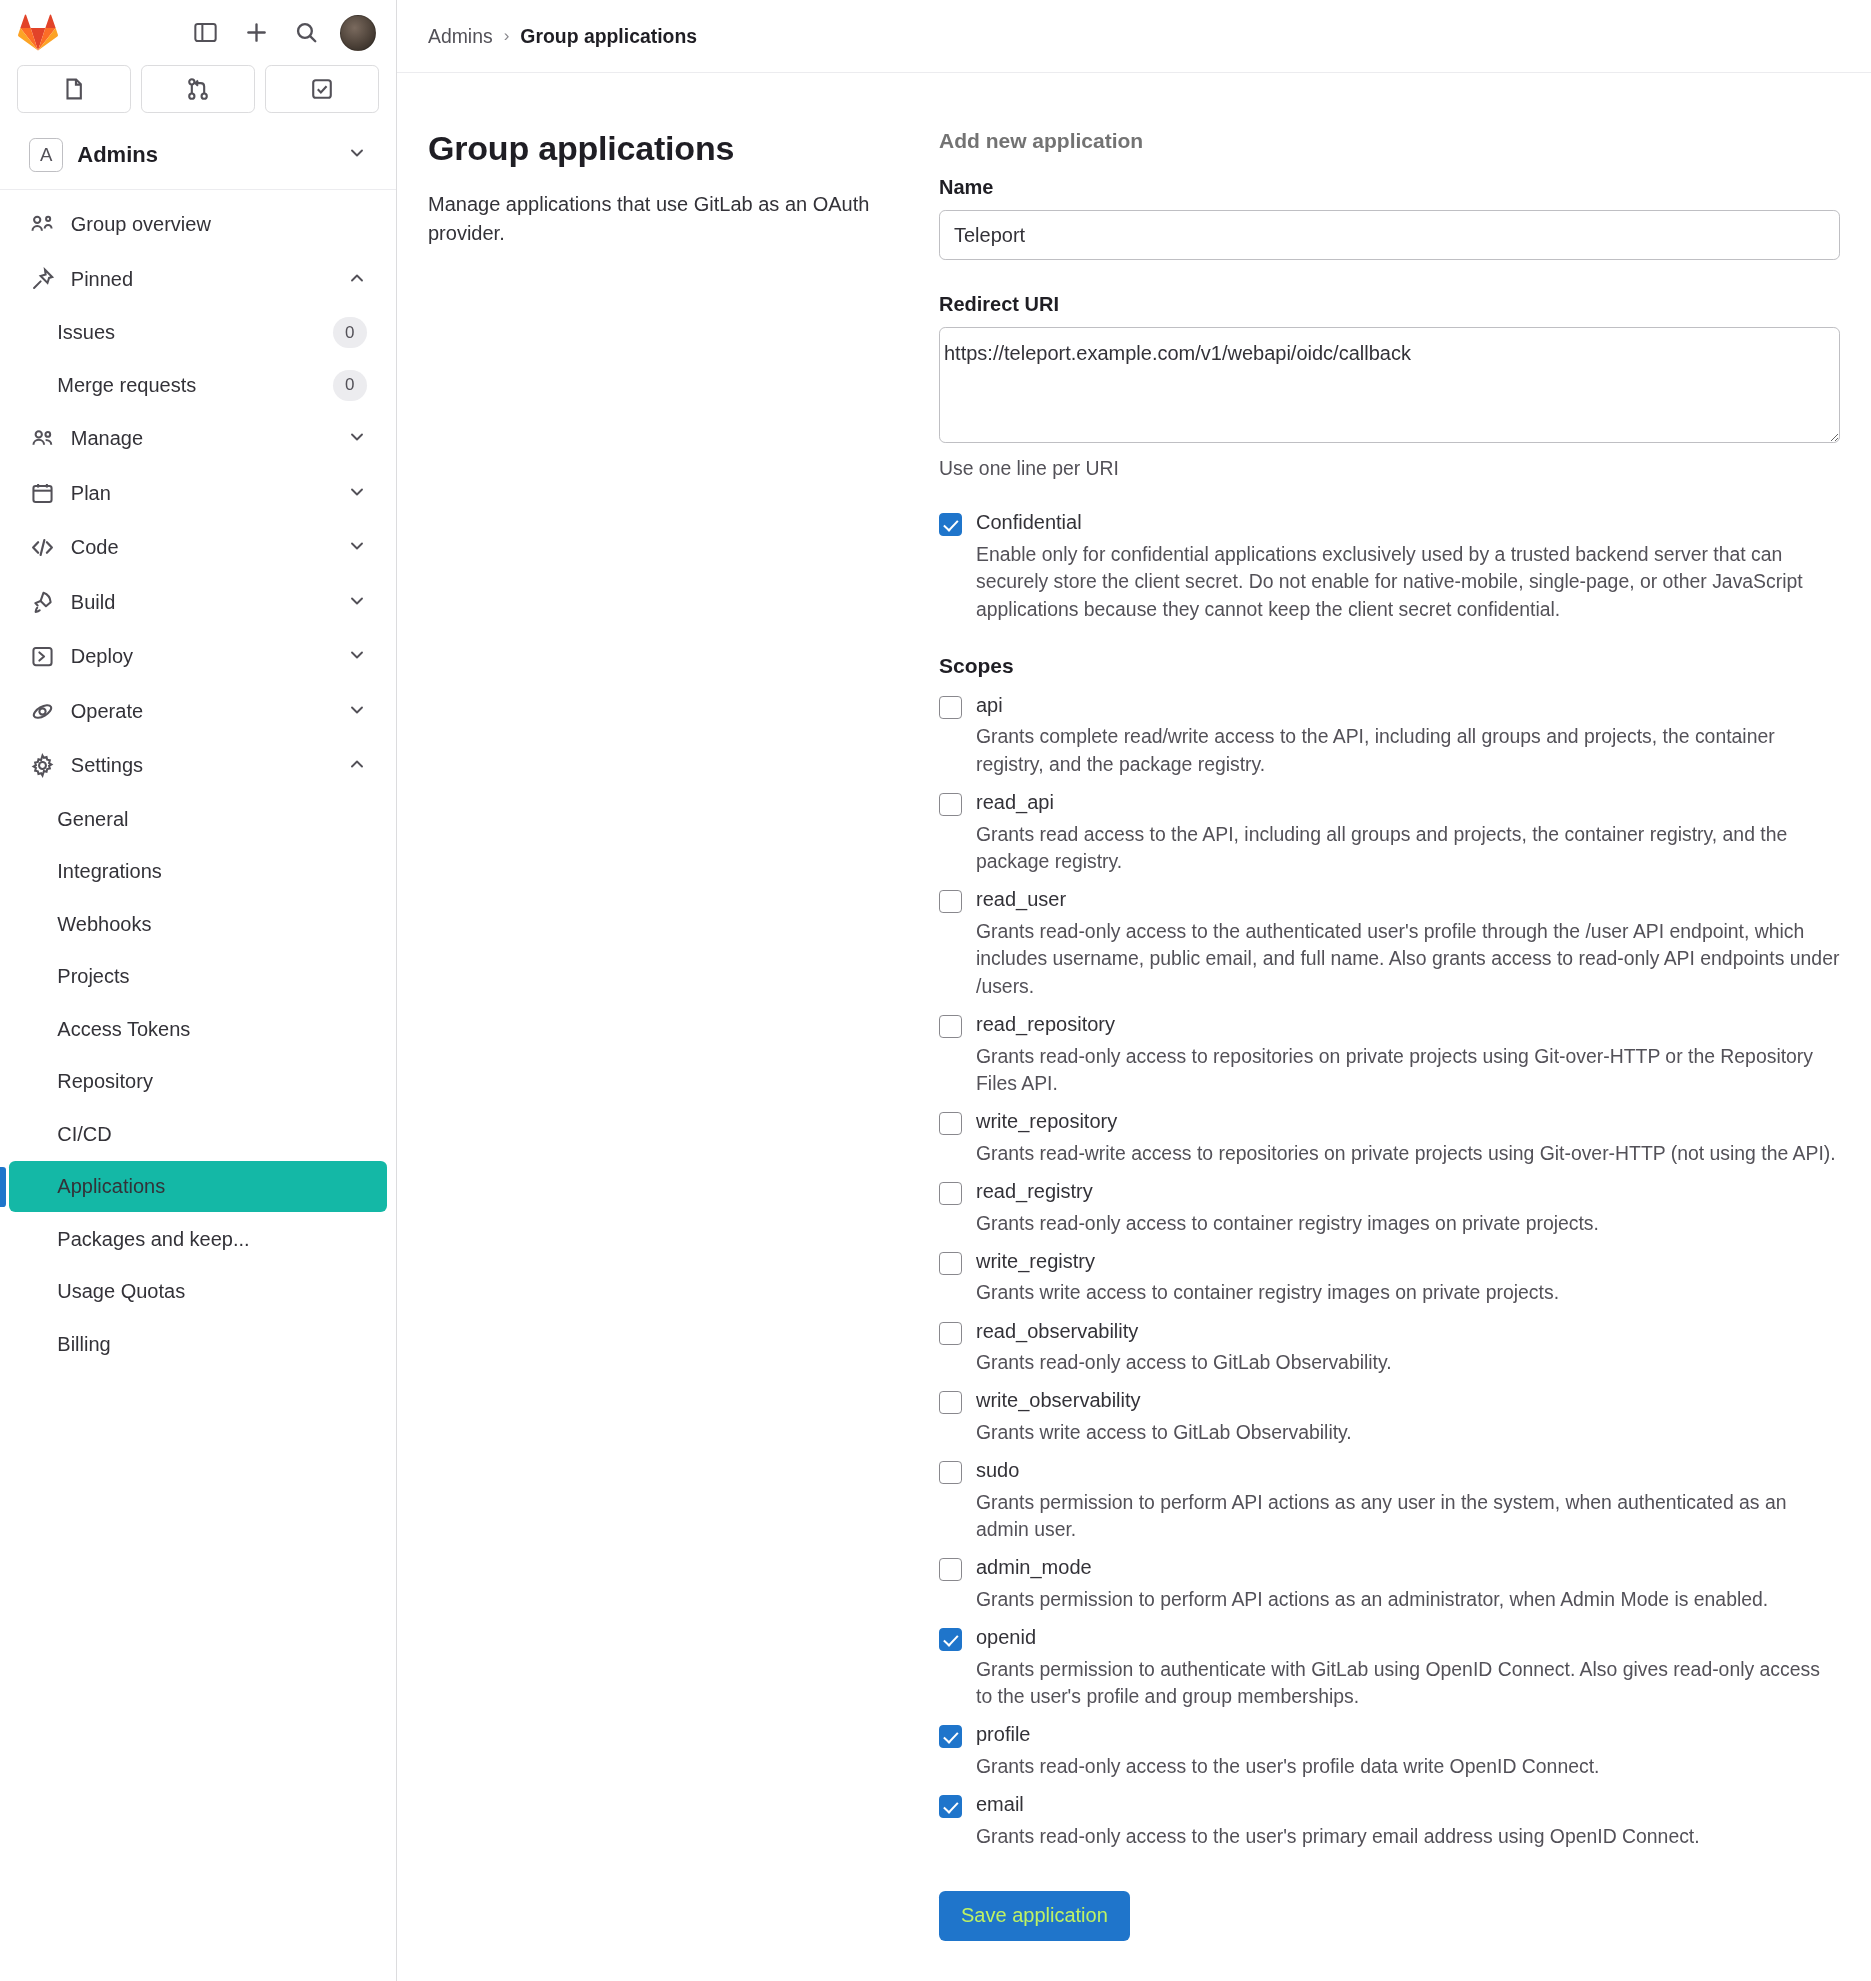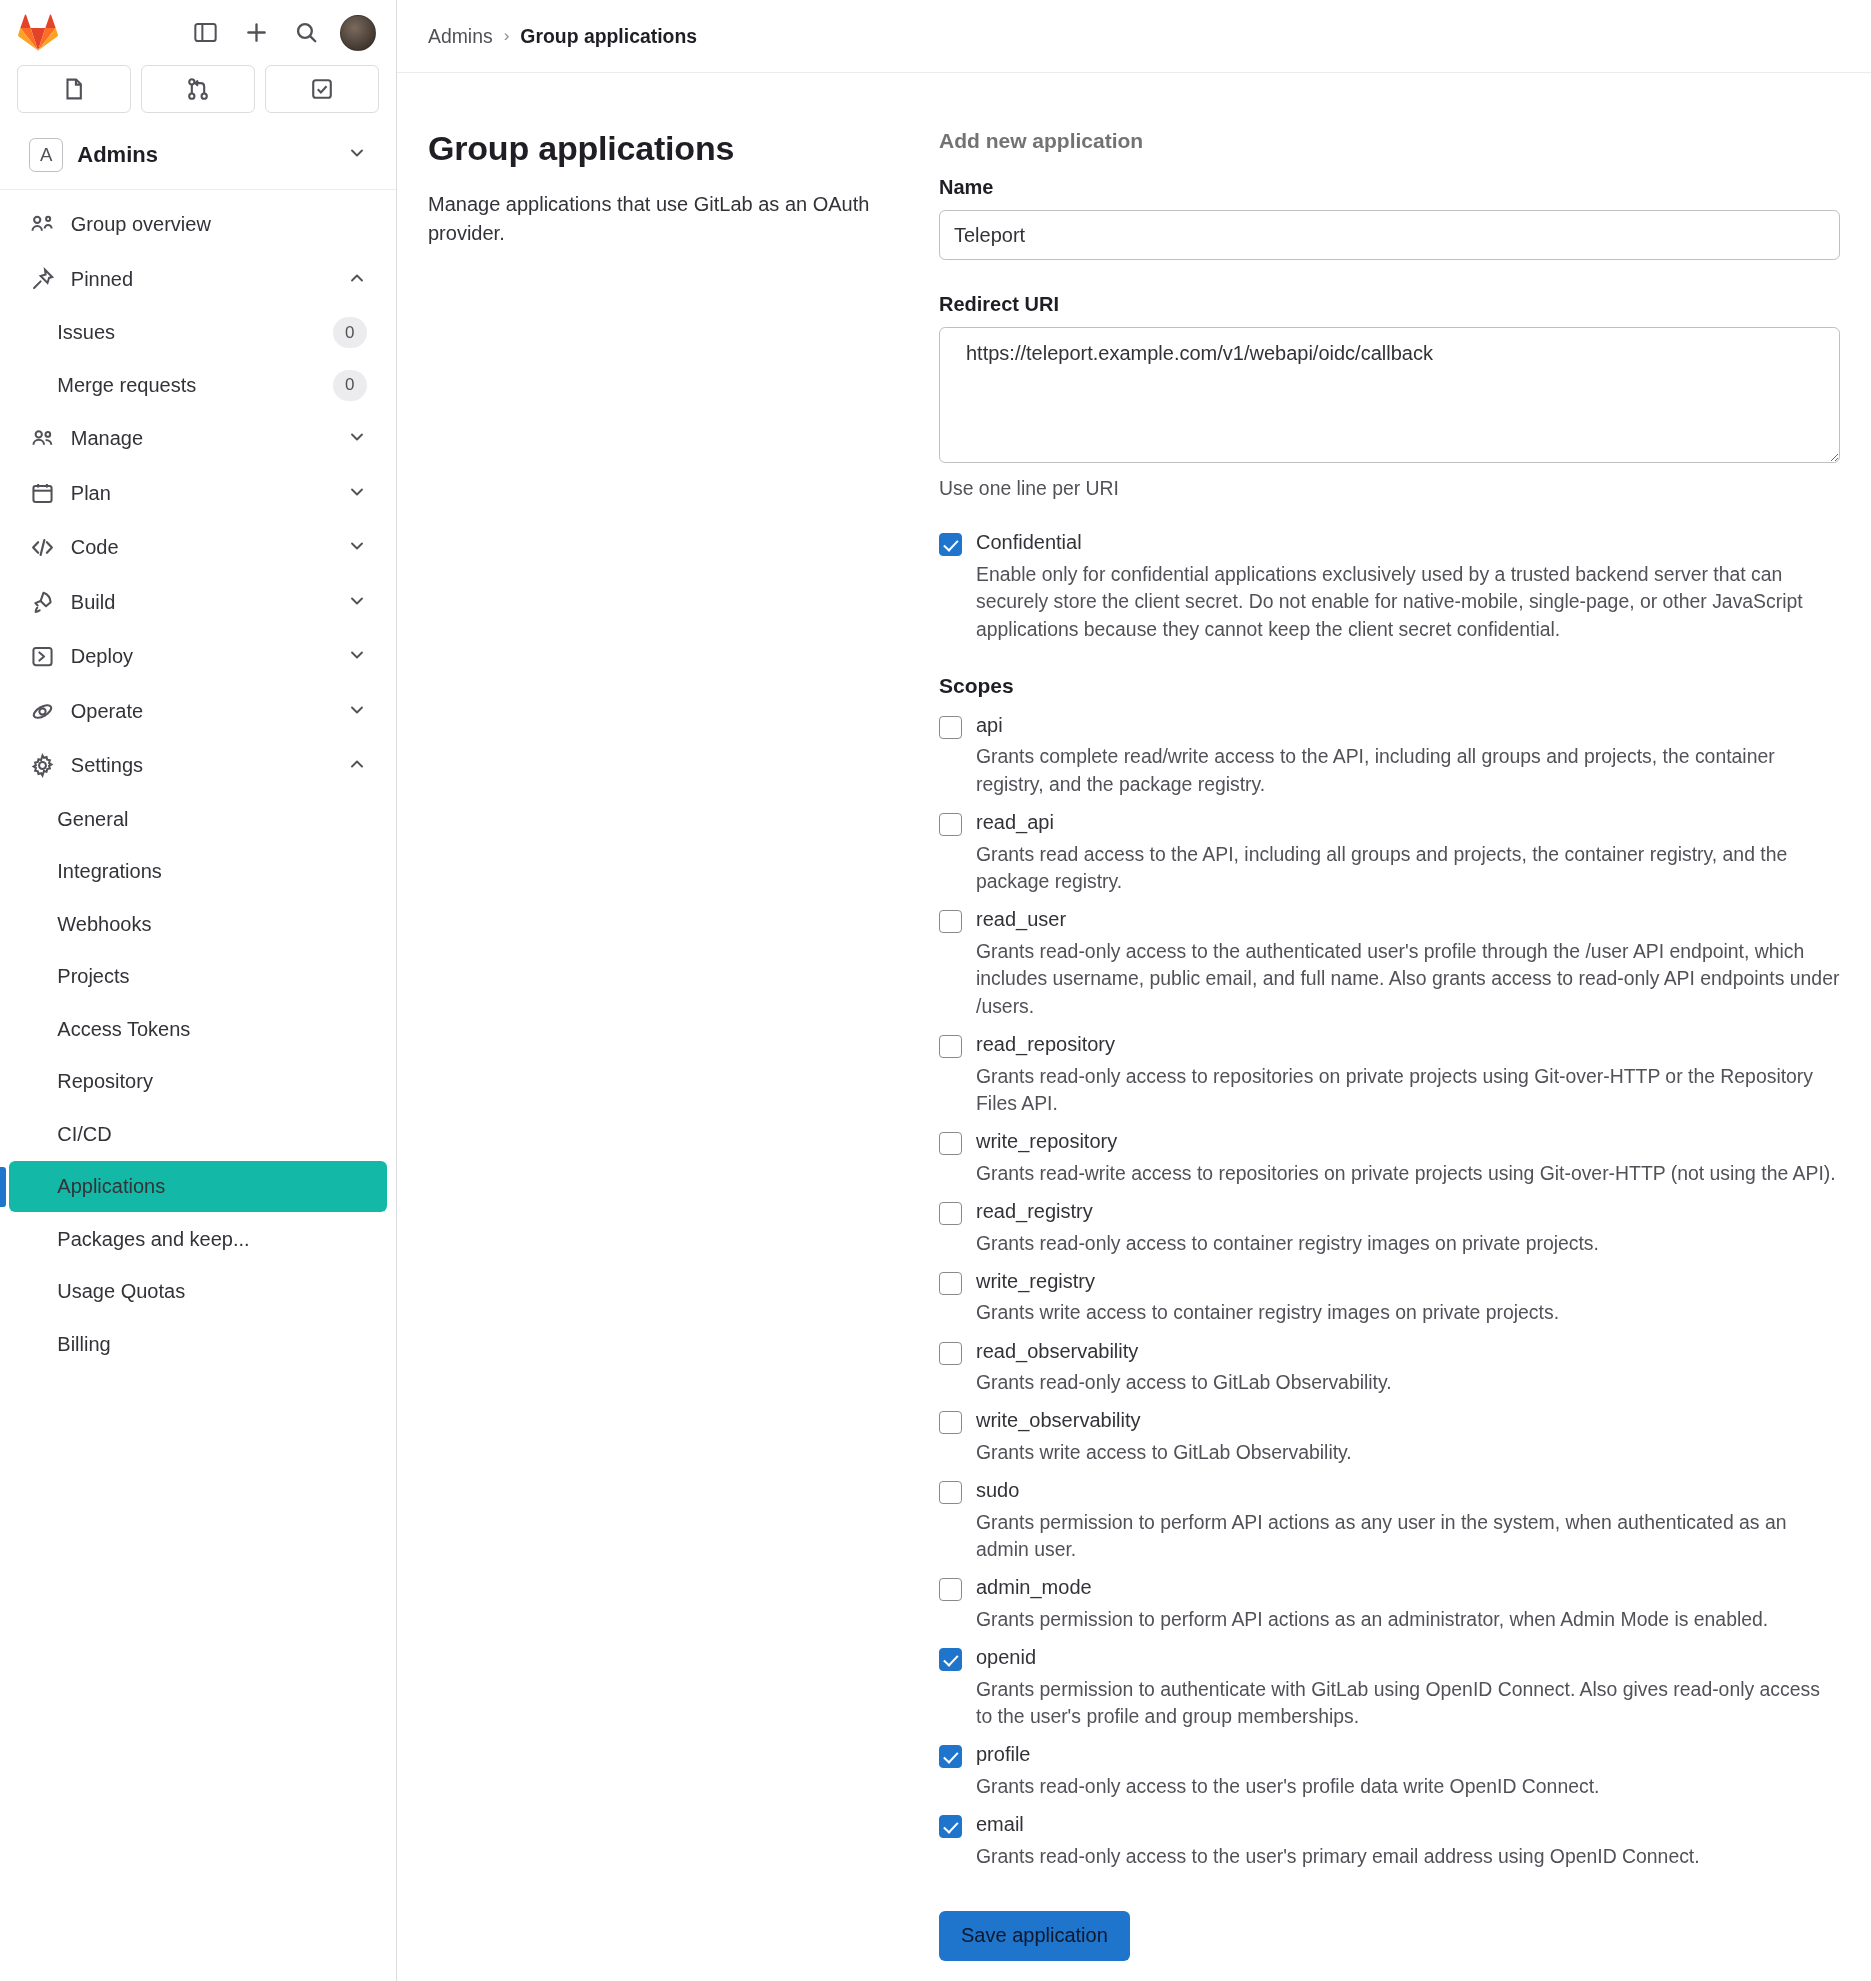--- a/index.html
+++ b/index.html
@@ -183,24 +183,24 @@
     border: 1.2px solid #bfbfc3;
     border-radius: 6.2px;
     padding: 0 14px;
     font-size: 20px;
     color: #333238;
     font-family: "Liberation Sans", sans-serif;
     background: #fff;
   }
   .textarea {
     width: 100%;
-    height: 136px;
+    height: 116px;
     border: 1.2px solid #bfbfc3;
     border-radius: 6.2px;
-    padding: 11px 26px;
+    padding: 11px 4px;
     font-size: 20px;
     line-height: 1.4;
     color: #333238;
     font-family: "Liberation Sans", sans-serif;
     resize: vertical;
     background: #fff;
   }
   .hint { font-size: 19.4px; color: #535158; margin: 11px 0 0 0; }
   .gap-lg { height: 33px; }
   .gap-md { height: 26px; }
@@ -235,21 +235,21 @@
   .scopes-title {
     font-size: 21px;
     font-weight: 700;
     color: #1f1e24;
     margin: 0 0 11px 0;
   }
   .scope-item { margin-bottom: 7.7px; }
 
   .btn-primary {
     background: #1f75cb;
-    color: #0f172a;
+    color: #bef264;
     border: none;
     border-radius: 6.2px;
     font-size: 20px;
     font-family: "Liberation Sans", sans-serif;
     padding: 0 22px;
     height: 50px;
     cursor: pointer;
   }
 </style>
 </head>

